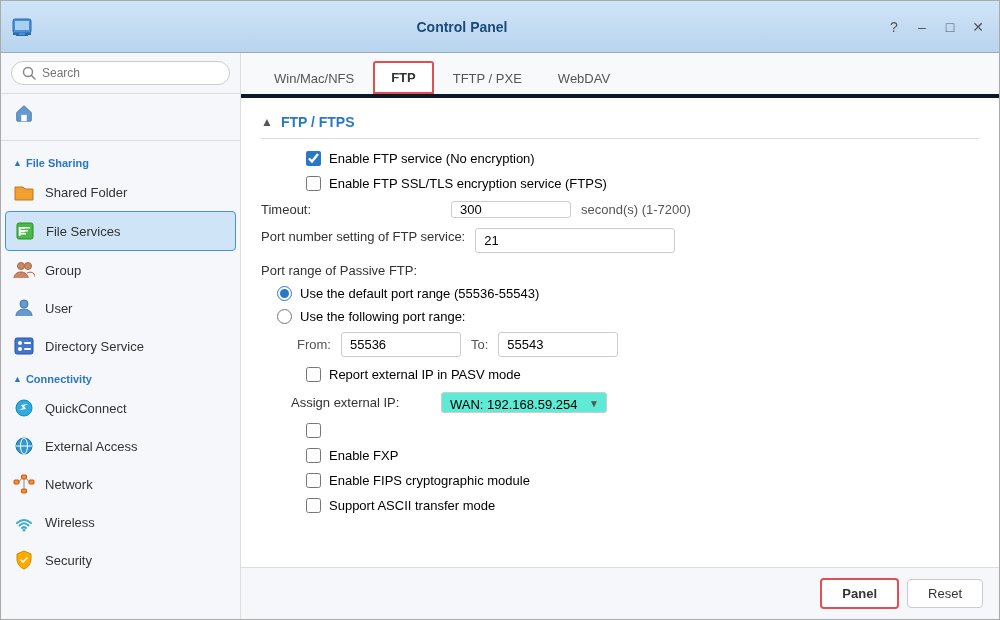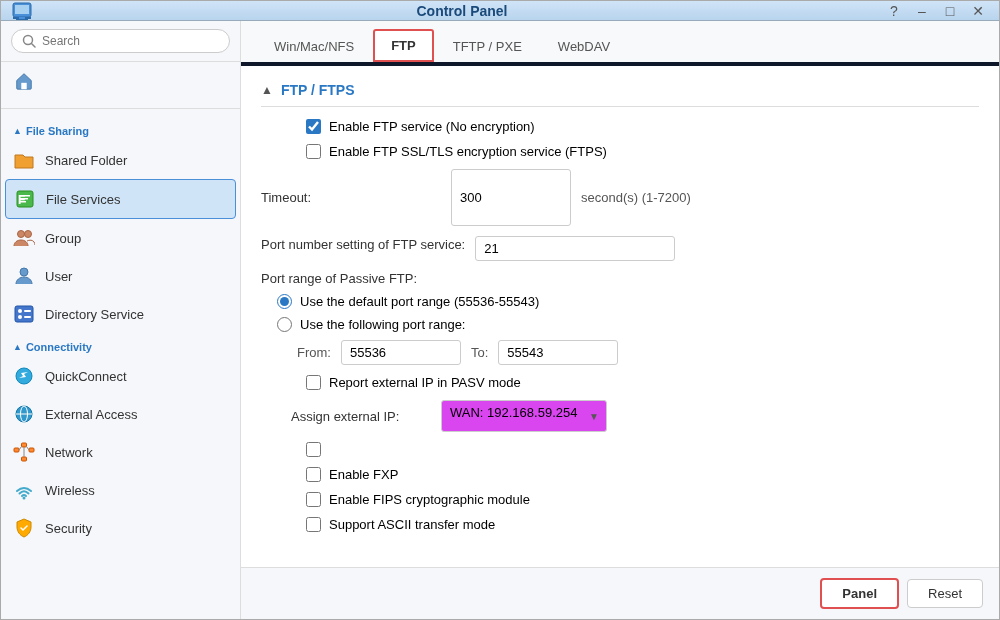--- a/index.html
+++ b/index.html
@@ -1,21 +1,21 @@
 <!DOCTYPE html>
 <html><head>
   <meta charset="utf-8">
   <style>
     * { box-sizing: border-box; margin: 0; padding: 0; }
     body { font-family: 'Segoe UI', Arial, sans-serif; font-size: 13px; background: #dce6f0; width: 1000px; height: 620px; overflow: hidden; }
 
     .window { width: 1000px; height: 620px; background: #fff; border: 1px solid #aaa; display: flex; flex-direction: column; }
 
     
-    .titlebar { height: 20px; background: linear-gradient(to bottom, #d0e4f7, #b8d4ee); display: flex; align-items: center; padding: 0 10px; border-bottom: 1px solid #9ab; }
+    .titlebar { height: 52px; background: linear-gradient(to bottom, #d0e4f7, #b8d4ee); display: flex; align-items: center; padding: 0 10px; border-bottom: 1px solid #9ab; }
     .titlebar-icon { width: 22px; height: 22px; margin-right: 8px; }
     .titlebar-icon svg { width: 22px; height: 22px; }
     .titlebar-title { flex: 1; text-align: center; font-weight: bold; font-size: 14px; color: #1a4a7a; }
     .titlebar-controls { display: flex; gap: 6px; }
     .titlebar-btn { width: 22px; height: 22px; background: none; border: none; cursor: pointer; color: #555; font-size: 14px; display: flex; align-items: center; justify-content: center; }
 
     
     .main-content { display: flex; flex: 1; overflow: hidden; }
 
     
@@ -49,41 +49,41 @@
     .section-header { display: flex; align-items: center; gap: 8px; margin-bottom: 12px; padding-bottom: 8px; border-bottom: 1px solid #ddd; }
     .section-header .chevron-icon { font-size: 12px; color: #555; }
     .section-title { font-size: 14px; font-weight: bold; color: #2a78c4; }
 
     .form-row { display: flex; align-items: center; margin-bottom: 10px; margin-left: 45px; }
     .checkbox-label { display: flex; align-items: center; gap: 8px; cursor: pointer; }
     .checkbox-label input[type=checkbox] { width: 15px; height: 15px; accent-color: #2a78c4; }
 
     .field-row { display: flex; align-items: center; margin-bottom: 10px; gap: 10px; }
     .field-label { min-width: 180px; color: #333; }
-    .field-input { border: 1px solid #ccc; border-radius: 3px; padding: 20px 8px; font-size: 13px; width: 120px; }
+    .field-input { border: 1px solid #ccc; border-radius: 3px; padding: 0 8px; font-size: 13px; width: 120px; }
     .field-unit { color: #555; }
 
     .multiline-label { display: flex; align-items: flex-start; margin-bottom: 10px; gap: 10px; }
     .multiline-label .field-label-block { min-width: 180px; color: #333; line-height: 1.4; }
     .multiline-label .field-input { border: 1px solid #ccc; border-radius: 3px; padding: 4px 8px; font-size: 13px; width: 200px; }
 
     .passive-section { margin: 10px 0 10px 0; }
     .passive-label { color: #333; margin-bottom: 8px; }
 
     .radio-group { padding-left: 16px; }
     .radio-row { display: flex; align-items: center; gap: 8px; margin-bottom: 8px; }
     .radio-row input[type=radio] { accent-color: #2a78c4; width: 15px; height: 15px; }
 
     .port-range-row { display: flex; align-items: center; gap: 10px; padding-left: 36px; margin-bottom: 10px; }
     .port-label { color: #555; }
     .port-input { border: 1px solid #ccc; border-radius: 3px; padding: 4px 8px; font-size: 13px; width: 120px; }
 
     .external-ip-row { display: flex; align-items: center; gap: 10px; margin-bottom: 10px; padding-left: 30px; }
     .external-ip-label { min-width: 140px; color: #333; }
-    .select-box { border: 1px solid #ccc; border-radius: 3px; padding: 4px 28px 11px 8px; font-size: 13px; background: #d946ef; appearance: none; -webkit-appearance: none; position: relative; cursor: pointer; }
+    .select-box { border: 1px solid #ccc; border-radius: 3px; padding: 4px 28px 0 8px; font-size: 13px; background: #5eead4; appearance: none; -webkit-appearance: none; position: relative; cursor: pointer; }
     .select-wrapper { position: relative; display: inline-block; }
     .select-wrapper::after { content: '▼'; position: absolute; right: 8px; top: 50%; transform: translateY(-50%); font-size: 10px; color: #555; pointer-events: none; }
 
     
     .bottom-bar { display: flex; align-items: center; justify-content: flex-end; padding: 10px 16px; border-top: 1px solid #ddd; background: #f5f7fa; gap: 8px; }
     .btn { padding: 6px 20px; border-radius: 4px; font-size: 13px; cursor: pointer; border: 1px solid #ccc; }
     .btn-apply { background: #fff; border: 2px solid #e05050; color: #333; font-weight: bold; }
     .btn-reset { background: #fff; color: #333; }
 
     

